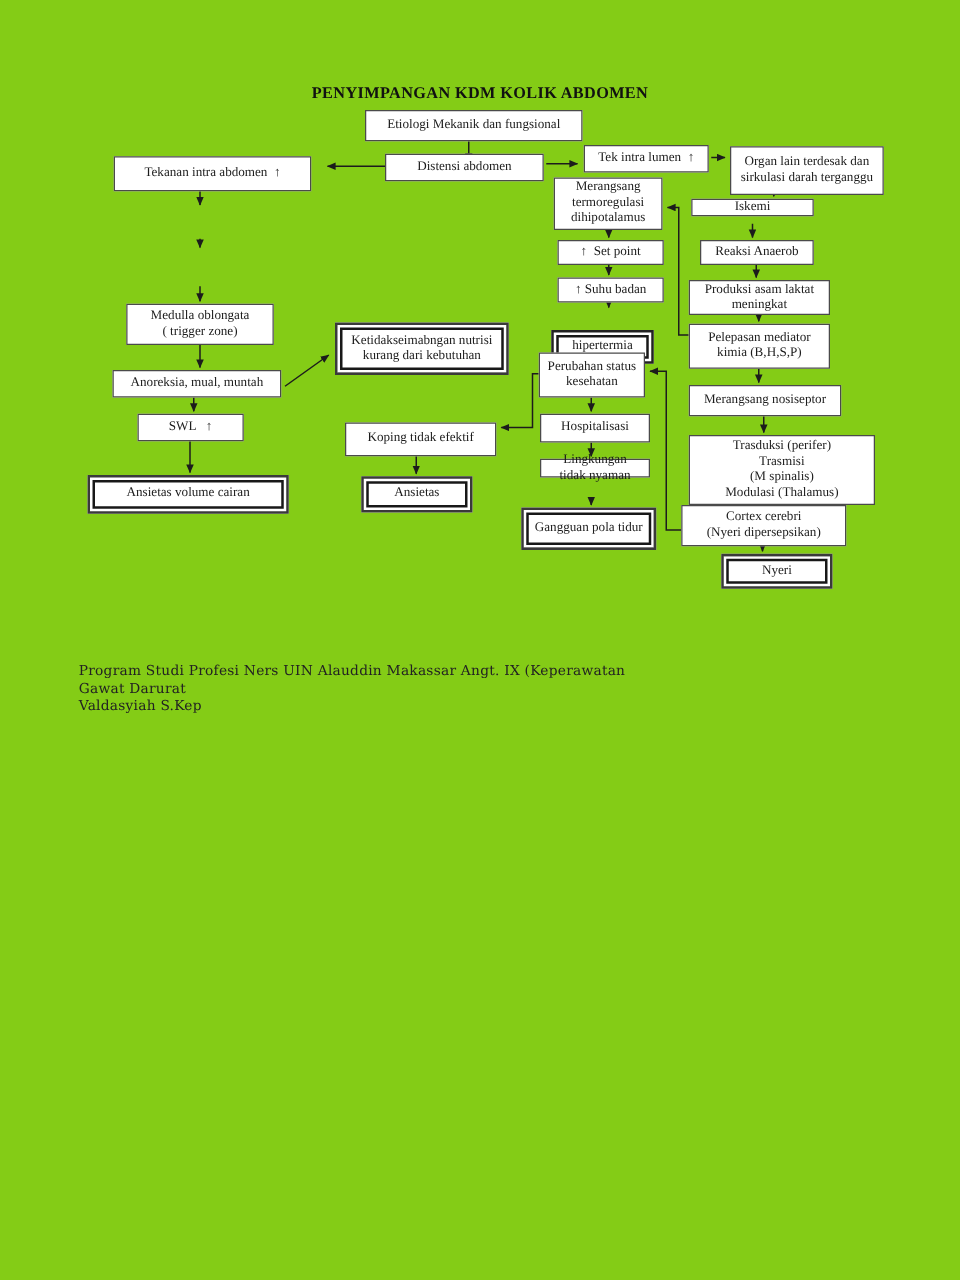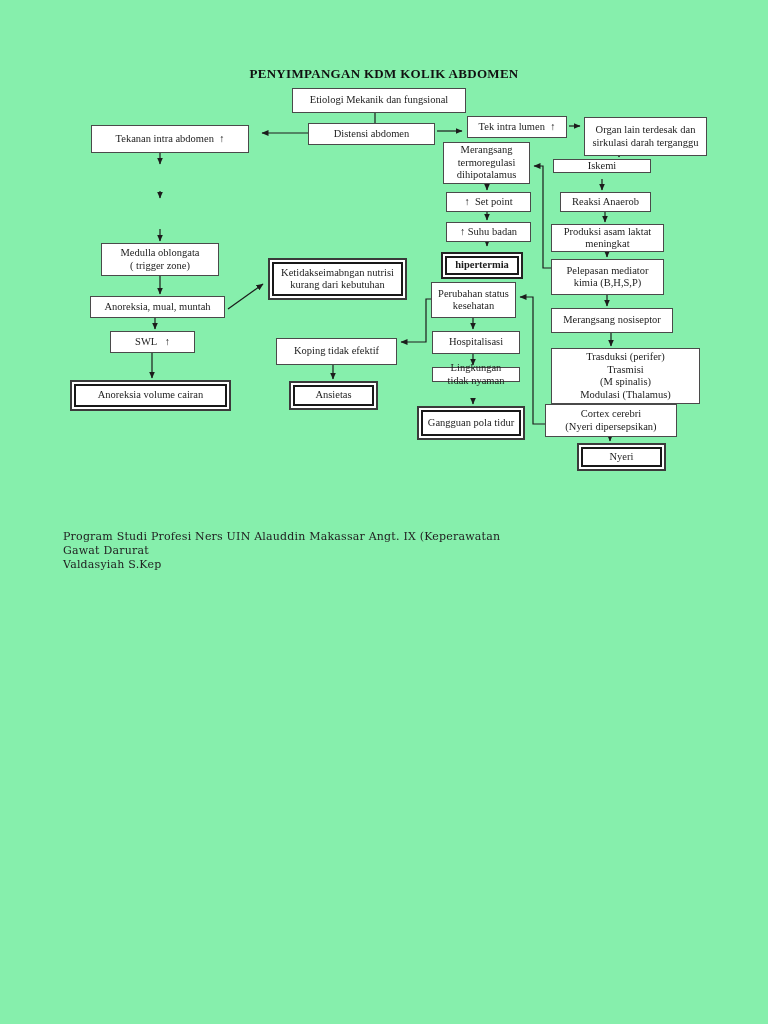--- a/index.html
+++ b/index.html
@@ -1,17 +1,17 @@
 <!DOCTYPE html>
 <html><head>
 <meta charset="utf-8">
 <style>
   html,body{margin:0;padding:0;background:#ffffff;}
   #page{
-    position:relative;width:768px;height:1024px;background:#86efac;
+    position:relative;width:768px;height:1024px;background:#84cc16;
     font-family:"Liberation Serif","DejaVu Serif",serif;color:#1a1a1a;overflow:hidden;
   }
   #title{
     position:absolute;left:0;top:66px;width:768px;text-align:center;
     font-size:13px;font-weight:bold;letter-spacing:.3px;color:#111;
   }
   .box{
     position:absolute;border:1px solid #4a4a4a;background:#fff;
     display:flex;align-items:center;justify-content:center;text-align:center;
     font-size:10.5px;line-height:12.5px;white-space:pre-line;color:#1c1c1c;
@@ -86,39 +86,39 @@
 termoregulasi
 dihipotalamus</div>
   <div class="box" style="left:553px;top:159px;width:98px;height:14px;">Iskemi</div>
   <div class="box" style="left:446px;top:192px;width:85px;height:20px;">↑ &nbsp;Set point</div>
   <div class="box" style="left:560px;top:192px;width:91px;height:20px;">Reaksi Anaerob</div>
   <div class="box" style="left:446px;top:222px;width:85px;height:20px;">↑ Suhu badan</div>
   <div class="box" style="left:551px;top:224px;width:113px;height:28px;text-align:center;">Produksi asam laktat
 meningkat</div>
   <div class="box" style="left:101px;top:243px;width:118px;height:33px;">Medulla oblongata
 ( trigger zone)</div>
-  <div class="box dbl thick" style="left:441px;top:252px;width:82px;height:27px;font-weight:bold;">hipertermia</div>
+  <div class="box dbl thick" style="left:441px;top:264px;width:82px;height:27px;">hipertermia</div>
   <div class="box" style="left:551px;top:259px;width:113px;height:36px;">Pelepasan mediator
 kimia (B,H,S,P)</div>
   <div class="box dbl" style="left:268px;top:258px;width:139px;height:42px;">Ketidakseimabngan nutrisi
 kurang dari kebutuhan</div>
   <div class="box" style="left:90px;top:296px;width:135px;height:22px;">Anoreksia, mual, muntah</div>
   <div class="box" style="left:431px;top:282px;width:85px;height:36px;">Perubahan status
 kesehatan</div>
   <div class="box" style="left:551px;top:308px;width:122px;height:25px;">Merangsang nosiseptor</div>
   <div class="box" style="left:110px;top:331px;width:85px;height:22px;">SWL &nbsp;&nbsp;↑</div>
   <div class="box" style="left:276px;top:338px;width:121px;height:27px;">Koping tidak efektif</div>
   <div class="box" style="left:432px;top:331px;width:88px;height:23px;">Hospitalisasi</div>
   <div class="box" style="left:551px;top:348px;width:149px;height:56px;text-align:center;">Trasduksi (perifer)
 Trasmisi
 (M spinalis)
 Modulasi (Thalamus)</div>
   <div class="box" style="left:432px;top:367px;width:88px;height:15px;">Lingkungan
 tidak nyaman</div>
-  <div class="box dbl" style="left:70px;top:380px;width:161px;height:31px;">Anoreksia volume cairan</div>
+  <div class="box dbl" style="left:70px;top:380px;width:161px;height:31px;">Ansietas volume cairan</div>
   <div class="box dbl" style="left:289px;top:381px;width:89px;height:29px;">Ansietas</div>
   <div class="box dbl" style="left:417px;top:406px;width:108px;height:34px;">Gangguan pola tidur</div>
   <div class="box" style="left:545px;top:404px;width:132px;height:33px;">Cortex cerebri
 (Nyeri dipersepsikan)</div>
   <div class="box dbl" style="left:577px;top:443px;width:89px;height:28px;">Nyeri</div>
 
   <div id="footer">
     <div>Program Studi Profesi Ners UIN Alauddin Makassar Angt. IX (Keperawatan Gawat Darurat</div>
     <div>Valdasyiah S.Kep</div>
   </div>

